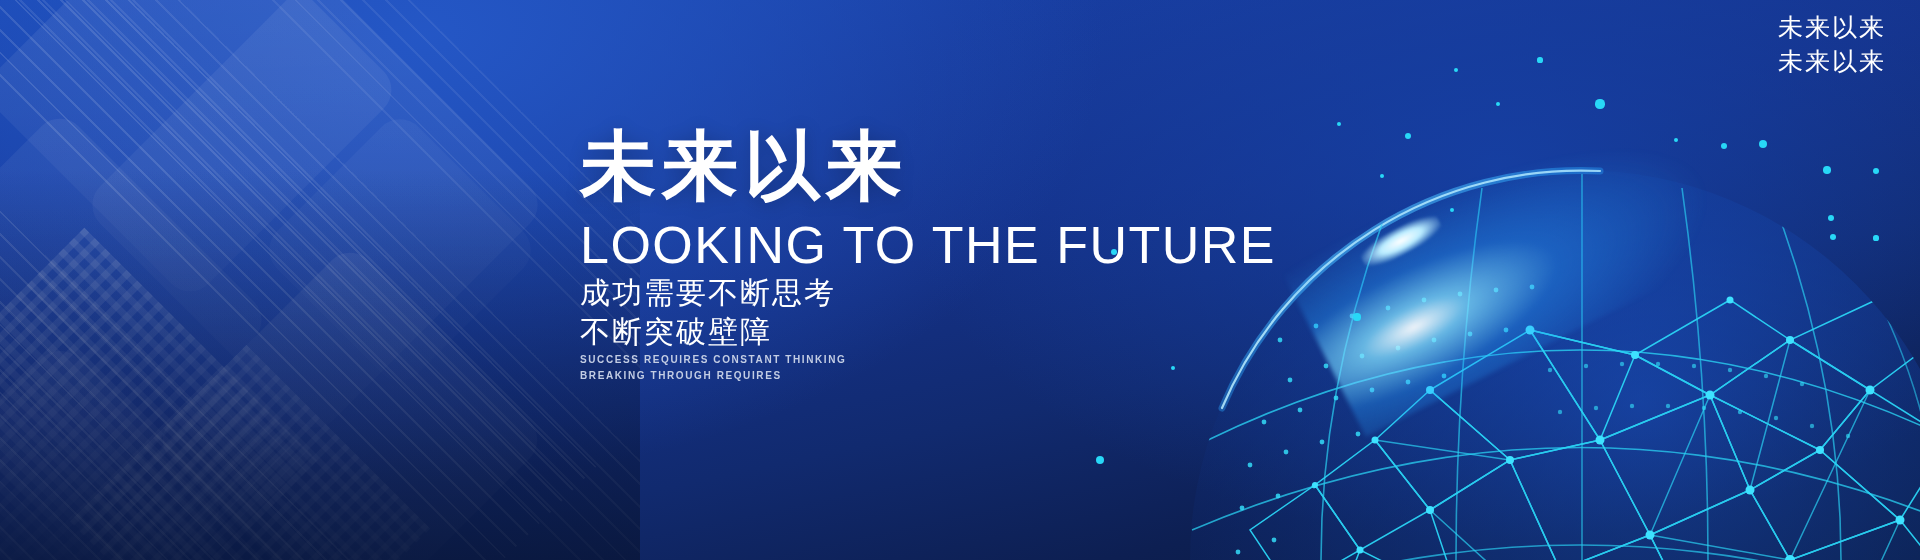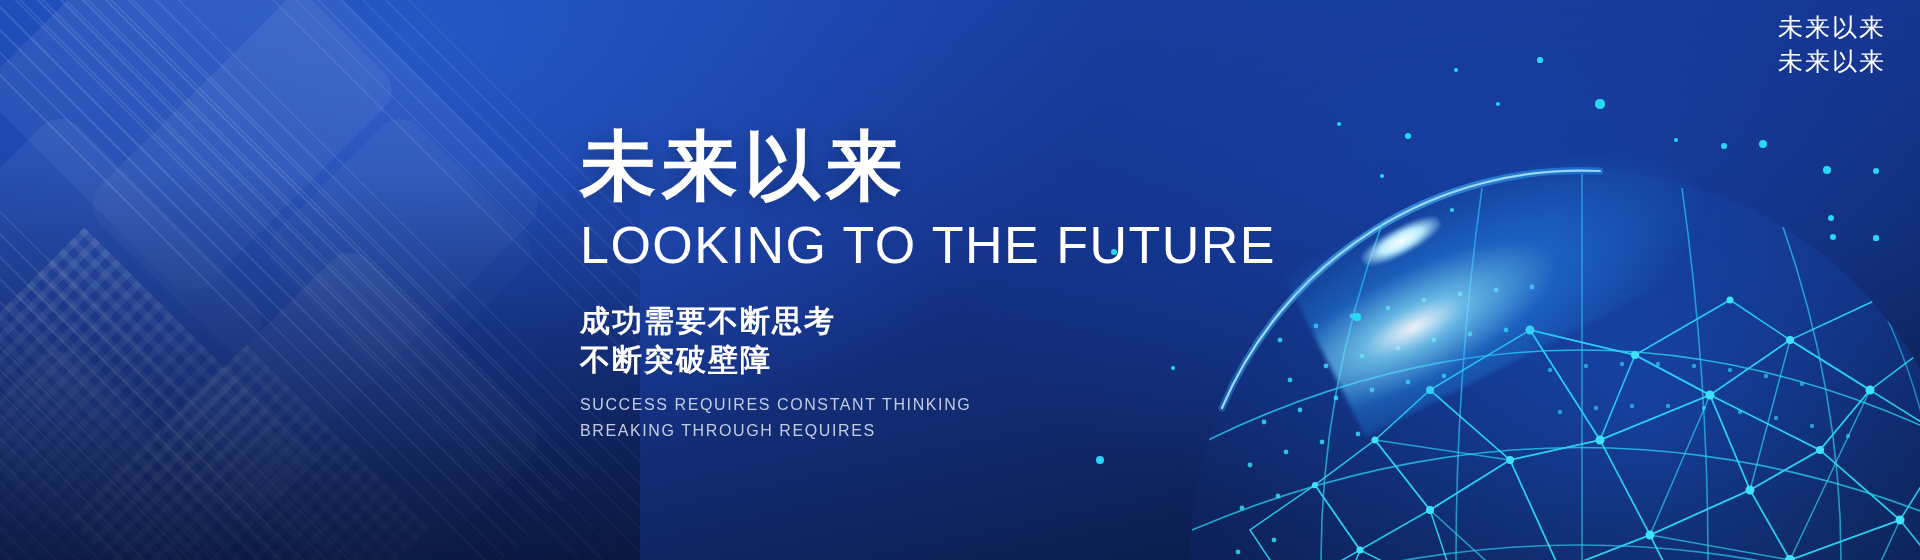--- a/index.html
+++ b/index.html
@@ -121,32 +121,31 @@
   .headline-en {
     margin-top:14px;
     color:#ffffff;
     font-size:52px;
     font-weight:300;
     letter-spacing:1.5px;
     line-height:1.05;
     white-space:nowrap;
   }
   .sub-cn {
-    margin-top:28px;
+    margin-top:0;
     color:#ffffff;
     font-size:30px;
-    font-weight:700;
+    font-weight:400;
     letter-spacing:2px;
     line-height:1.32;
   }
   .sub-en {
-    margin-top:12px;
     color:#c3cde4;
-    font-size:16px;
-    font-weight:400;
+    font-size:10px;
+    font-weight:700;
     letter-spacing:1.6px;
     line-height:1.62;
   }
 
   
   .corner-slogan {
     position:absolute; right:34px; top:10px;
     text-align:right;
     color:#ffffff;
     font-size:25px;

